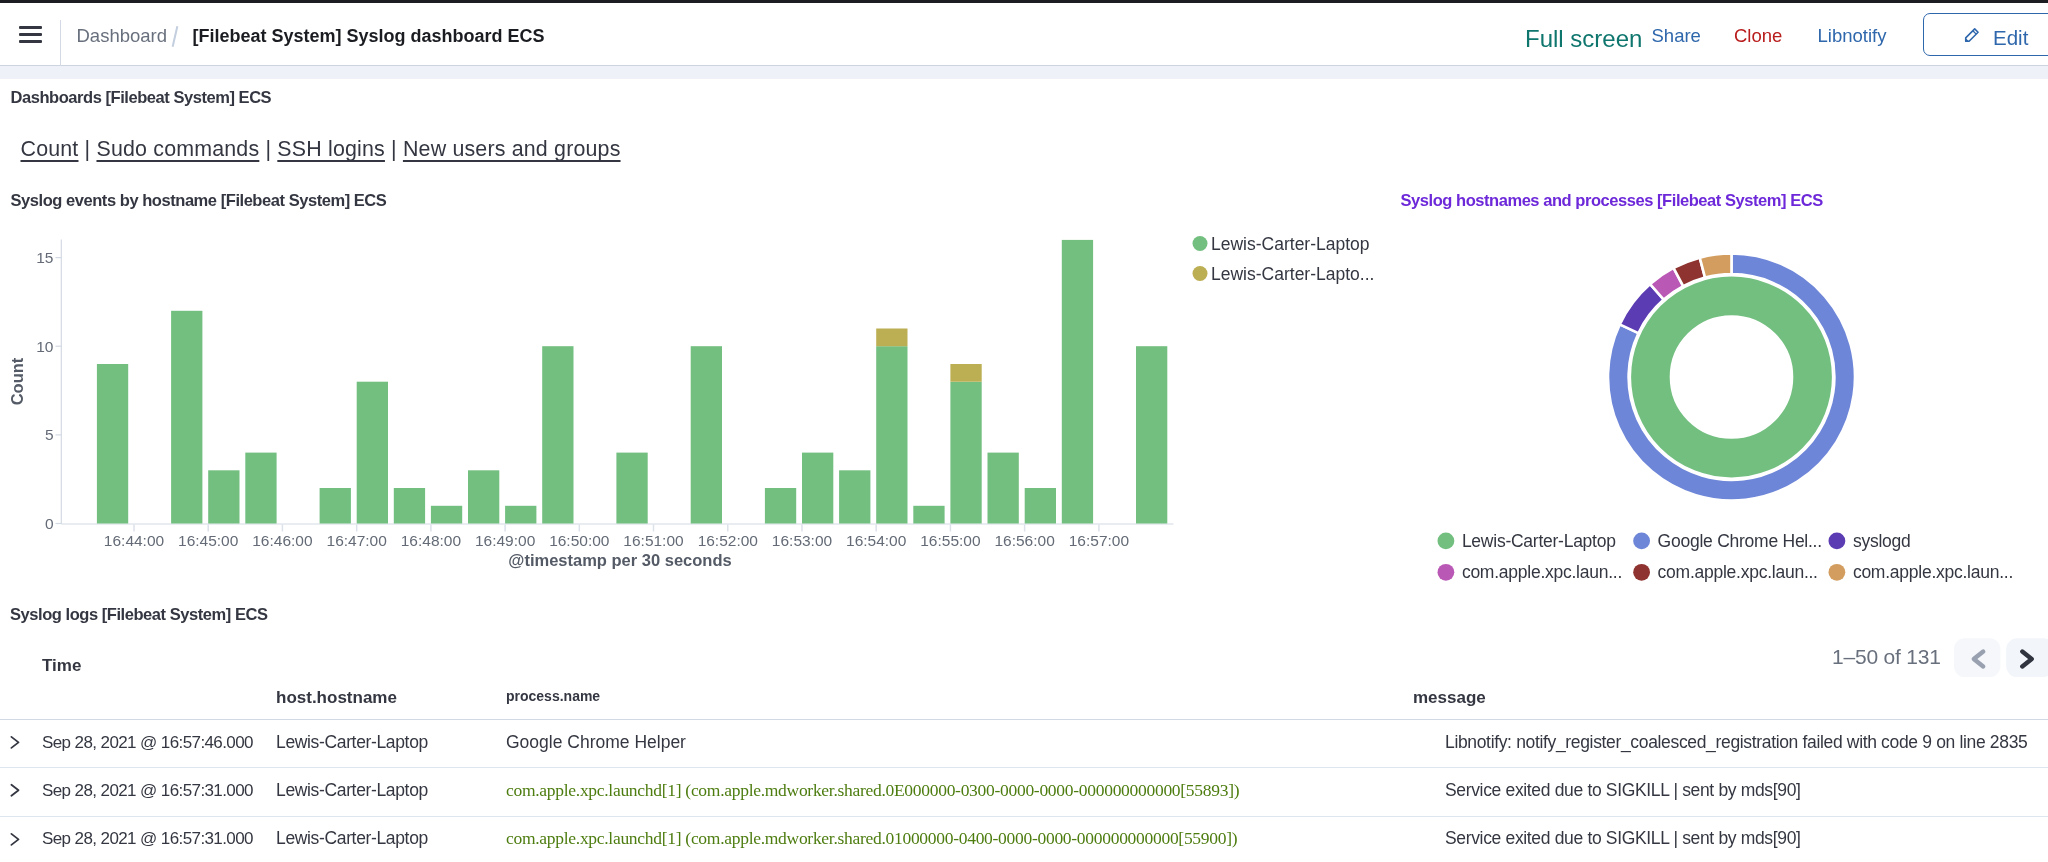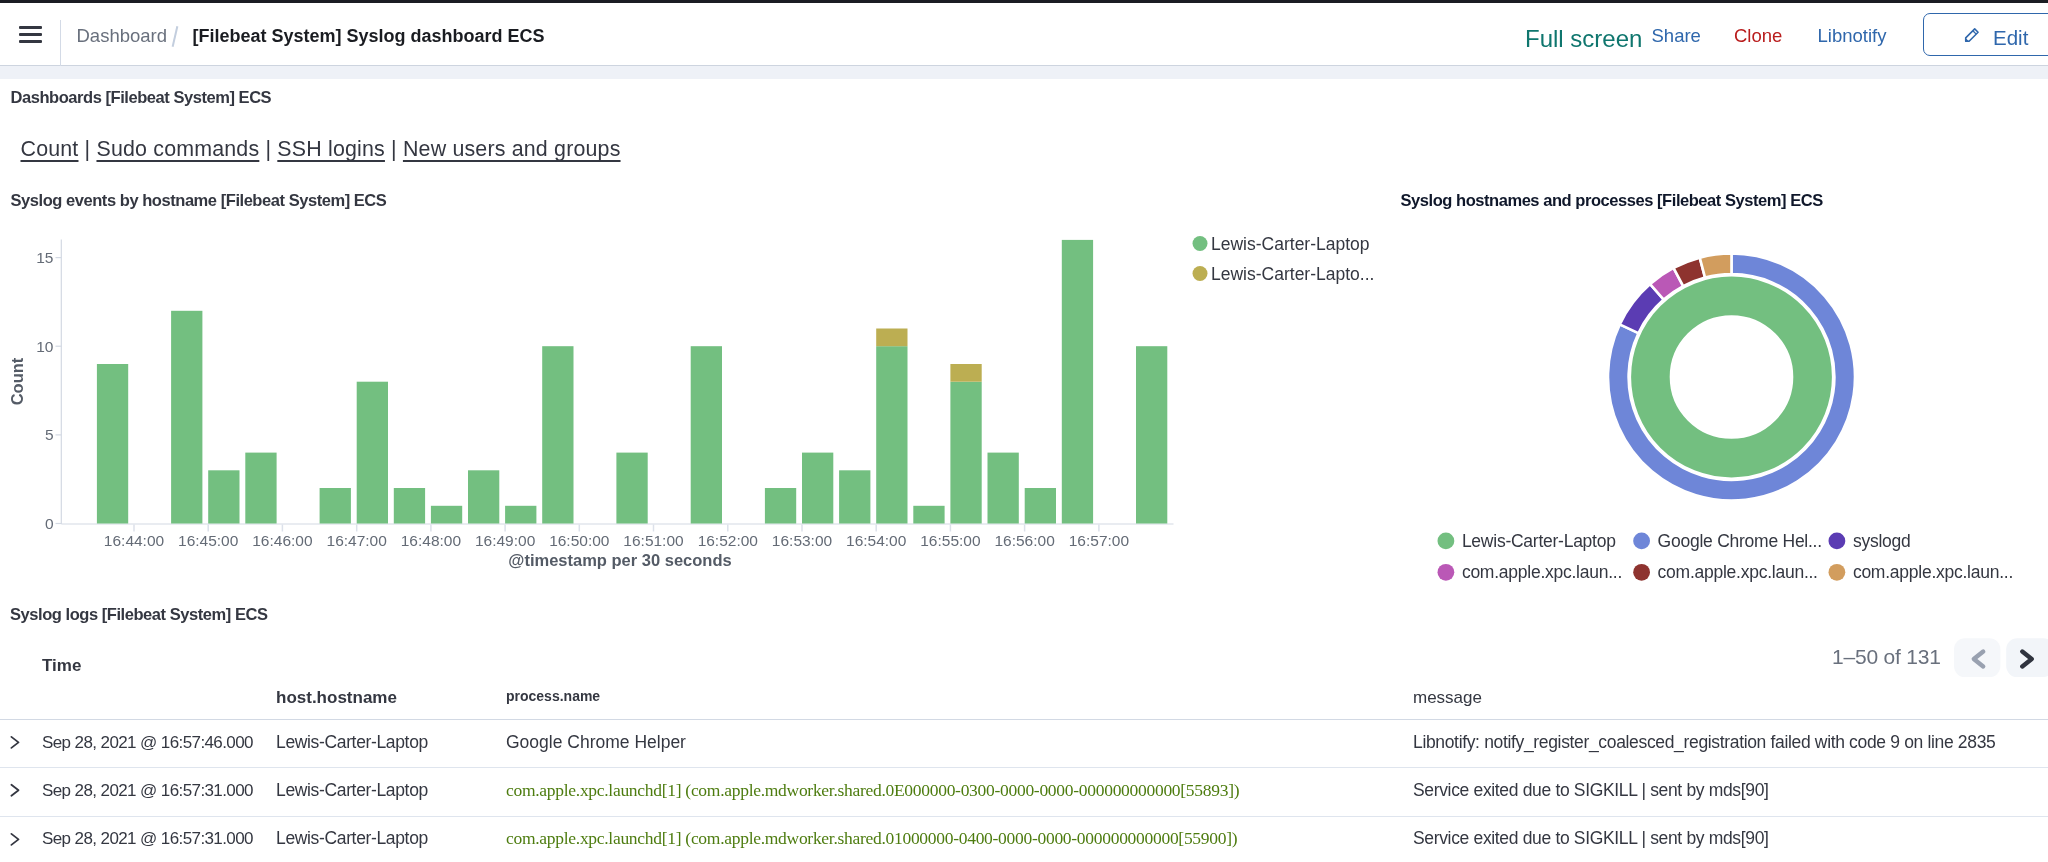--- a/index.html
+++ b/index.html
@@ -2,21 +2,21 @@
 <html><head><meta charset="utf-8"><style>
 * { margin:0; padding:0; box-sizing:border-box; }
 html,body { width:2048px; height:862px; overflow:hidden; background:#fff;
   font-family:"Liberation Sans", sans-serif; }
 .abs { position:absolute; }
 .t { position:absolute; white-space:nowrap; line-height:1; }
 .tm { font-size:17px; letter-spacing:-0.6px; color:#343741; }
 .hc { font-size:17.5px; letter-spacing:-0.35px; color:#343741; }
 .cell { font-size:17.5px; color:#343741; }
 .pc { font-size:17.5px; letter-spacing:-0.29px; color:#4d7c0f;font-family:Liberation Serif, serif; }
-.ms { font-size:17.5px; letter-spacing:-0.34px; color:#343741; }
+.ms { font-size:17.5px; letter-spacing:-0.34px; color:#343741;margin-left:32px; }
 </style></head>
 <body>
 <div class="abs" style="left:0;top:0;width:2048px;height:3px;background:#1b1d23"></div>
 <div class="abs" style="left:0;top:3px;width:2048px;height:63px;background:#fff;border-bottom:1px solid #cdd4df"></div>
 <div class="abs" style="left:0;top:66px;width:2048px;height:13px;background:#eef1f7"></div>
 
 <div class="abs" style="left:19px;top:26px;width:23px;height:3.4px;background:#343741;border-radius:1px"></div>
 <div class="abs" style="left:19px;top:33px;width:23px;height:3.4px;background:#343741;border-radius:1px"></div>
 <div class="abs" style="left:19px;top:40px;width:23px;height:3.4px;background:#343741;border-radius:1px"></div>
 <div class="abs" style="left:60px;top:20px;width:1px;height:46px;background:#d3dae6"></div>
@@ -37,21 +37,21 @@
   </svg>
   <div class="t" style="left:69px;top:14px;font-size:20.5px;color:#2f67ac">Edit</div>
 </div>
 
 <div class="t" style="left:10.5px;top:88.8px;font-size:16.5px;font-weight:bold;letter-spacing:-0.45px;color:#343741">Dashboards [Filebeat System] ECS</div>
 <div class="t" style="left:20.5px;top:139px;font-size:21.4px;letter-spacing:0.18px;color:#343741;text-underline-offset:4px;text-decoration-thickness:1.8px">
 <u>Count</u> | <u>Sudo commands</u> | <u>SSH logins</u> | <u>New users and groups</u>
 </div>
 
 <div class="t" style="left:10.5px;top:191.5px;font-size:16.5px;font-weight:bold;letter-spacing:-0.45px;color:#343741">Syslog events by hostname [Filebeat System] ECS</div>
-<div class="t" style="left:1400.5px;top:191.5px;font-size:16.5px;font-weight:bold;letter-spacing:-0.45px;color:#0f172a">Syslog hostnames and processes [Filebeat System] ECS</div>
+<div class="t" style="left:1400.5px;top:191.5px;font-size:16.5px;font-weight:bold;letter-spacing:-0.45px;color:#6d28d9">Syslog hostnames and processes [Filebeat System] ECS</div>
 <div class="t" style="left:10px;top:606px;font-size:16.5px;font-weight:bold;letter-spacing:-0.45px;color:#343741">Syslog logs [Filebeat System] ECS</div>
 
 <svg width="2048" height="862" viewBox="0 0 2048 862" style="position:absolute;left:0;top:0" font-family="'Liberation Sans', sans-serif">
     <line x1="61.3" y1="239.5" x2="61.3" y2="524" stroke="#d3d9e3" stroke-width="1.2"></line>
     <line x1="61.3" y1="524" x2="1173.5" y2="524" stroke="#d3d9e3" stroke-width="1.2"></line>
     <line x1="55.5" y1="523.5" x2="61.3" y2="523.5" stroke="#d3d9e3" stroke-width="1.2"></line>
     <text x="53.5" y="523.5" text-anchor="end" dominant-baseline="central" font-size="15.5" fill="#646b76">0</text>
     <line x1="55.5" y1="434.9" x2="61.3" y2="434.9" stroke="#d3d9e3" stroke-width="1.2"></line>
     <text x="53.5" y="434.9" text-anchor="end" dominant-baseline="central" font-size="15.5" fill="#646b76">5</text>
     <line x1="55.5" y1="346.2" x2="61.3" y2="346.2" stroke="#d3d9e3" stroke-width="1.2"></line>
@@ -142,21 +142,21 @@
     <path d="M11.4 736.9 L18.5 742.4 L11.4 747.9" fill="none" stroke="#343741" stroke-width="1.8" stroke-linecap="round" stroke-linejoin="round"></path>
     <path d="M11.4 784.7 L18.5 790.2 L11.4 795.7" fill="none" stroke="#343741" stroke-width="1.8" stroke-linecap="round" stroke-linejoin="round"></path>
     <path d="M11.4 833.9 L18.5 839.4 L11.4 844.9" fill="none" stroke="#343741" stroke-width="1.8" stroke-linecap="round" stroke-linejoin="round"></path>
   </svg>
 
 <div class="t" style="left:1832px;top:645.5px;font-size:21px;letter-spacing:-0.2px;color:#69707d">1–50 of 131</div>
 
 <div class="t" style="left:42px;top:657px;font-size:17px;font-weight:bold;color:#343741">Time</div>
 <div class="t" style="left:276px;top:689px;font-size:17px;font-weight:bold;color:#343741">host.hostname</div>
 <div class="t" style="left:506px;top:689px;font-size:14px;font-weight:bold;color:#343741">process.name</div>
-<div class="t" style="left:1413px;top:689px;font-size:17px;font-weight:normal;color:#343741">message</div>
+<div class="t" style="left:1413px;top:689px;font-size:17px;font-weight:bold;color:#343741">message</div>
 <div class="abs" style="left:0;top:718.7px;width:2048px;height:1.3px;background:#d2d9e4"></div>
 <div class="abs" style="left:0;top:767.2px;width:2048px;height:1px;background:#dfe5ee"></div>
 <div class="abs" style="left:0;top:816.2px;width:2048px;height:1px;background:#dfe5ee"></div>
 
 <div class="t tm" style="left:42px;top:734.3px">Sep 28, 2021 @ 16:57:46.000</div>
 <div class="t hc" style="left:276px;top:734.3px">Lewis-Carter-Laptop</div>
 <div class="t cell" style="left:506px;top:734.3px">Google Chrome Helper</div>
 <div class="t ms" style="left:1413px;top:734.3px">Libnotify: notify_register_coalesced_registration failed with code 9 on line 2835</div>
 
 <div class="t tm" style="left:42px;top:782.3px">Sep 28, 2021 @ 16:57:31.000</div>

